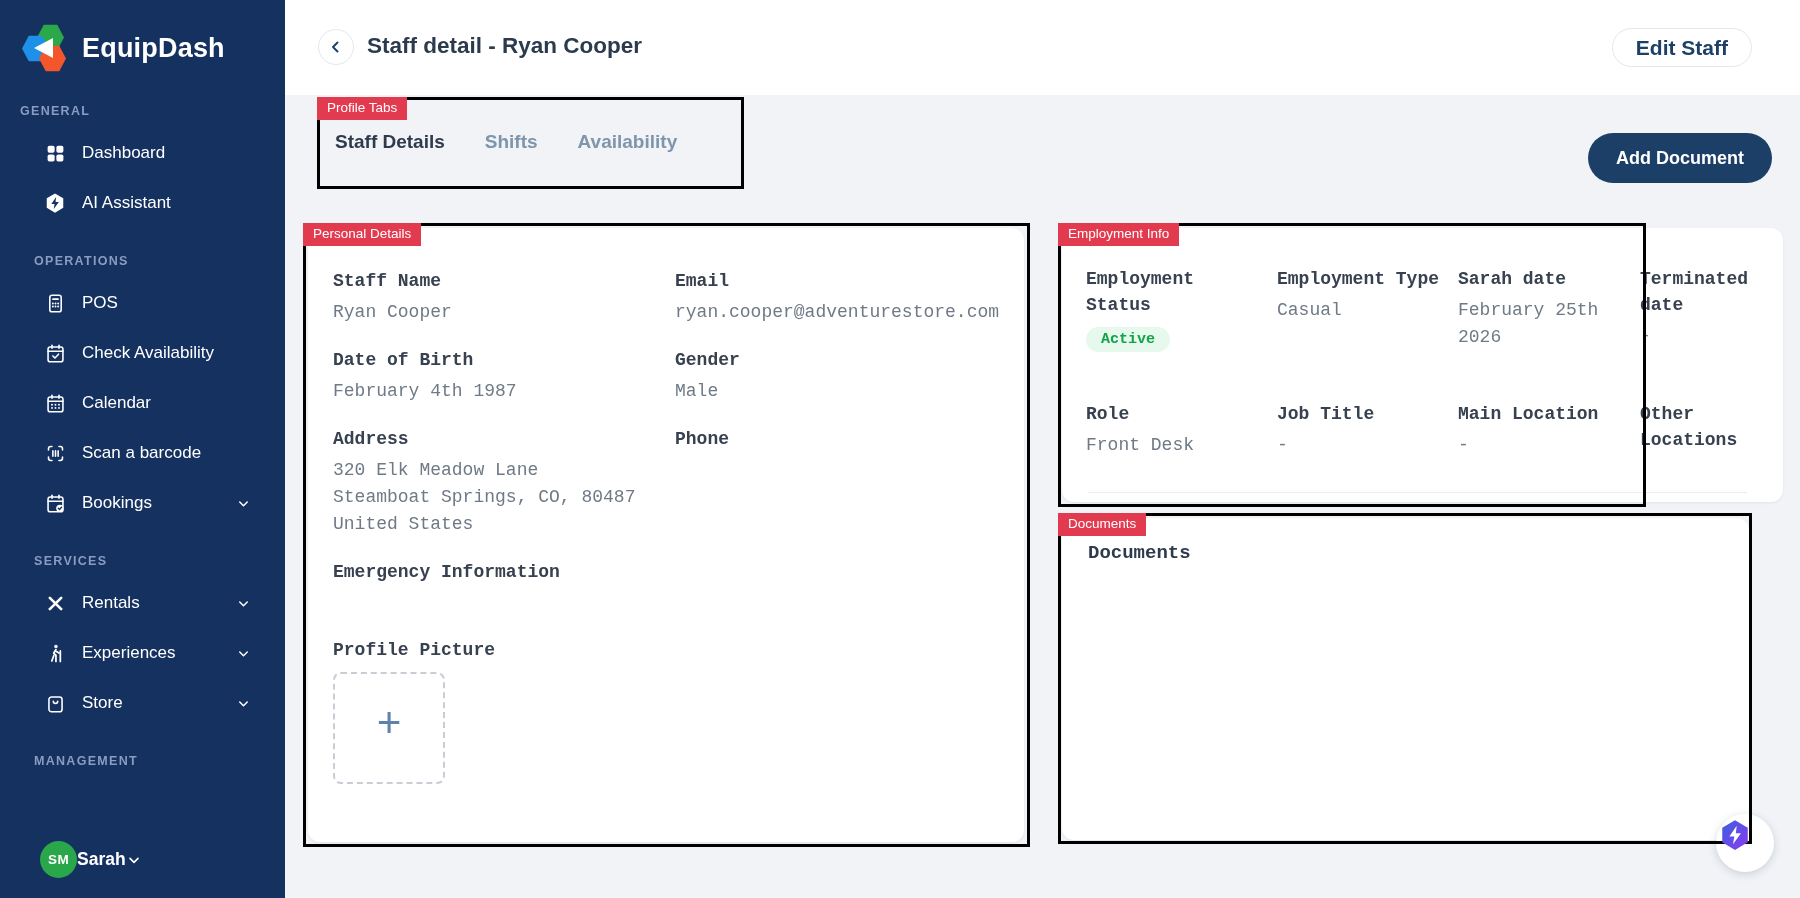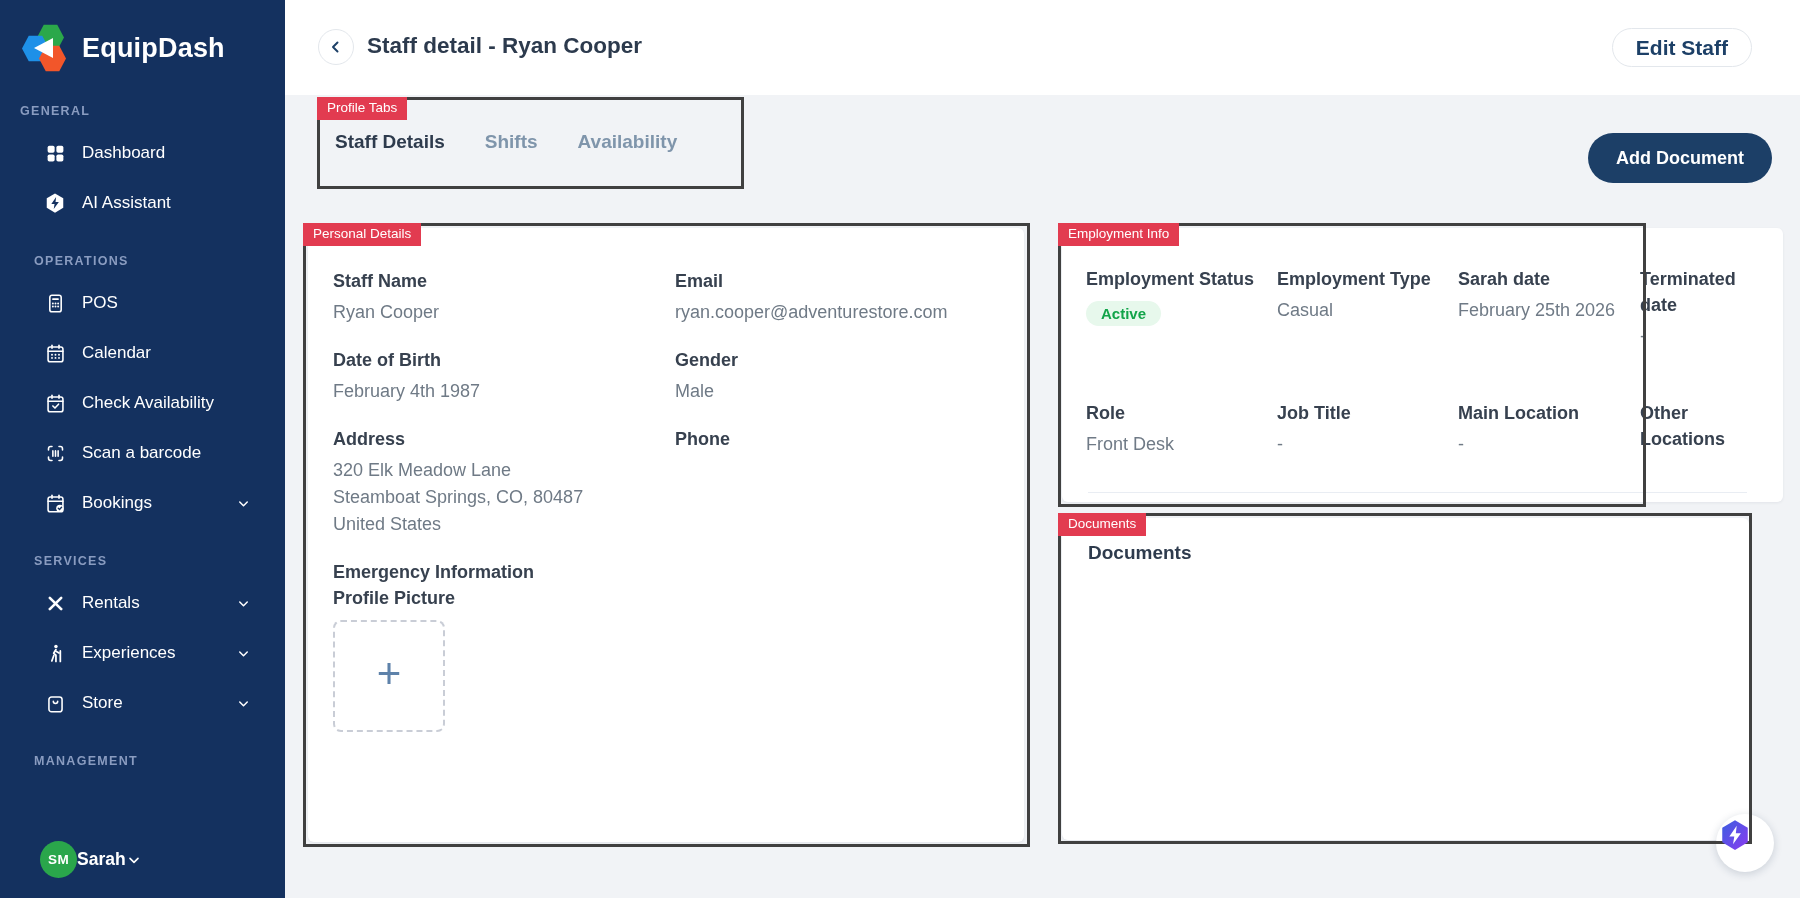--- a/index.html
+++ b/index.html
@@ -44,45 +44,45 @@
               display:flex; align-items:center; cursor:pointer; font-family:inherit; }
   
   .tabs-row { position:absolute; left:317px; top:97px; height:108px; display:flex; gap:4px; z-index:6; }
   .tab { padding:0 18px; font-size:19px; font-weight:600; color:#7f95ab; height:92px;
          display:flex; align-items:center; cursor:pointer; border-bottom:3px solid transparent; }
   .tab.active { color:#2e3b4d; border-bottom-color:#39424e; }
   .add-doc-btn { position:absolute; left:1588px; top:133px; width:184px; height:50px; border-radius:25px;
                  background:#1c3f67; color:#fff; font-size:18px; font-weight:600; border:none;
                  display:flex; align-items:center; justify-content:center; cursor:pointer; z-index:6; font-family:inherit; }
   
-  .card { position:absolute; background:#fff; border-radius:6px; box-shadow:0 1px 3px rgba(23,43,77,.07); }
+  .card { position:absolute; background:#fff; border-radius:12px; box-shadow:0 1px 3px rgba(23,43,77,.07);font-family:Liberation Mono, monospace; }
   .personal-card { left:308px; top:228px; width:716px; height:614px;
                    padding:40px 28px 0 25px; display:grid; grid-template-columns:342px 1fr; align-content:start; }
   .field { margin-bottom:21px; }
   .field-label { font-size:18px; font-weight:600; color:#37414f; line-height:1.45; }
   .field-value { margin-top:5px; font-size:18px; color:#6f7a86; line-height:1.5; white-space:pre-line; min-height:10px; }
   .field.emergency { margin-bottom:0; }
-  .field.profile { grid-column:1; margin-bottom:0; }
+  .field.profile { grid-column:1; margin-top:52px; margin-bottom:0; }
   .upload-box { margin-top:9px; width:112px; height:112px; border:2px dashed #c9cdd6; border-radius:8px;
                 display:flex; align-items:center; justify-content:center; cursor:pointer; background:#fff; }
   .plus-glyph { font-size:42px; font-weight:300; color:#5e82aa; line-height:1; margin-top:-4px; }
   .employment-card { left:1062px; top:228px; width:721px; height:274px;
                      padding:38px 28px 0 24px; display:grid; grid-template-columns:191px 181px 182px 1fr; grid-row-gap:14px; }
   .e-field { padding-right:12px; }
   .status-badge { display:inline-block; margin-top:9px; padding:4px 15px; border-radius:14px;
                   background:#e7f8ec; color:#12a449; font-size:15px; font-weight:bold; }
   .emp-divider { position:absolute; left:26px; right:36px; bottom:9px; border-top:1px solid #e9edf3; }
   .documents-card { left:1062px; top:518px; width:687px; height:322px; padding:24px 26px; }
   .documents-title { font-size:19px; font-weight:600; color:#2e3b4d; }
   
   .chat-circle { position:absolute; left:1716px; top:814px; width:58px; height:58px; border-radius:50%;
                  background:#fff; box-shadow:0 2px 8px rgba(23,43,77,.18); z-index:15; cursor:pointer; }
   .chat-hex { position:absolute; left:1718px; top:818px; width:34px; height:34px; z-index:25; cursor:pointer; }
   
-  .anno { position:absolute; border:3px solid #404040; pointer-events:none; z-index:20; }
+  .anno { position:absolute; border:3px solid #000000; pointer-events:none; z-index:20; }
   .anno-tag { position:absolute; top:-3px; left:-3px; background:#e23b50; color:#fff;
               font-size:13.5px; padding:3px 10px 5px; white-space:nowrap; }
   .anno-tabs       { left:317px;  top:97px;  width:427px; height:92px; }
   .anno-personal   { left:303px;  top:223px; width:727px; height:624px; }
   .anno-employment { left:1058px; top:223px; width:588px; height:284px; }
   .anno-documents  { left:1058px; top:513px; width:694px; height:331px; }
   svg { display:block; }
 </style>
 </head>
 <body>
@@ -138,37 +138,37 @@
         <span class="nav-label">POS</span>
       </div>
 
       <div class="nav-item">
         <span class="nav-icon">
           <svg width="21" height="21" viewBox="0 0 24 24" fill="none" stroke="#fff" stroke-width="1.8" stroke-linecap="round" stroke-linejoin="round">
             <rect x="3.5" y="4.5" width="17" height="17" rx="2.5"></rect>
             <line x1="3.5" y1="9.5" x2="20.5" y2="9.5"></line>
             <line x1="8" y1="2.5" x2="8" y2="6"></line>
               <line x1="16" y1="2.5" x2="16" y2="6"></line>
-            <path d="M8 13.5h.01M12 13.5h.01M16 13.5h.01M8 17h.01M12 17h.01M16 17h.01" stroke-width="2.2"></path>
-          </svg>
-          </span>
-        <span class="nav-label">Calendar</span>
+            <polyline points="9,14.8 11.4,17.2 15.5,12.8"></polyline>
+          </svg>
+          </span>
+        <span class="nav-label">Check Availability</span>
       </div>
 
       <div class="nav-item">
         <span class="nav-icon">
           <svg width="21" height="21" viewBox="0 0 24 24" fill="none" stroke="#fff" stroke-width="1.8" stroke-linecap="round" stroke-linejoin="round">
             <rect x="3.5" y="4.5" width="17" height="17" rx="2.5"></rect>
             <line x1="3.5" y1="9.5" x2="20.5" y2="9.5"></line>
             <line x1="8" y1="2.5" x2="8" y2="6"></line>
               <line x1="16" y1="2.5" x2="16" y2="6"></line>
-            <polyline points="9,14.8 11.4,17.2 15.5,12.8"></polyline>
-          </svg>
-          </span>
-        <span class="nav-label">Check Availability</span>
+            <path d="M8 13.5h.01M12 13.5h.01M16 13.5h.01M8 17h.01M12 17h.01M16 17h.01" stroke-width="2.2"></path>
+          </svg>
+          </span>
+        <span class="nav-label">Calendar</span>
       </div>
 
       <div class="nav-item">
         <span class="nav-icon">
           <svg width="21" height="21" viewBox="0 0 24 24" fill="none" stroke="#fff" stroke-width="1.8" stroke-linecap="round" stroke-linejoin="round">
             <path d="M4 8V6.5A2.5 2.5 0 0 1 6.5 4H8"></path>
               <path d="M16 4h1.5A2.5 2.5 0 0 1 20 6.5V8"></path>
             <path d="M20 16v1.5a2.5 2.5 0 0 1-2.5 2.5H16"></path>
               <path d="M8 20H6.5A2.5 2.5 0 0 1 4 17.5V16"></path>
             <line x1="9" y1="9" x2="9" y2="15"></line>

